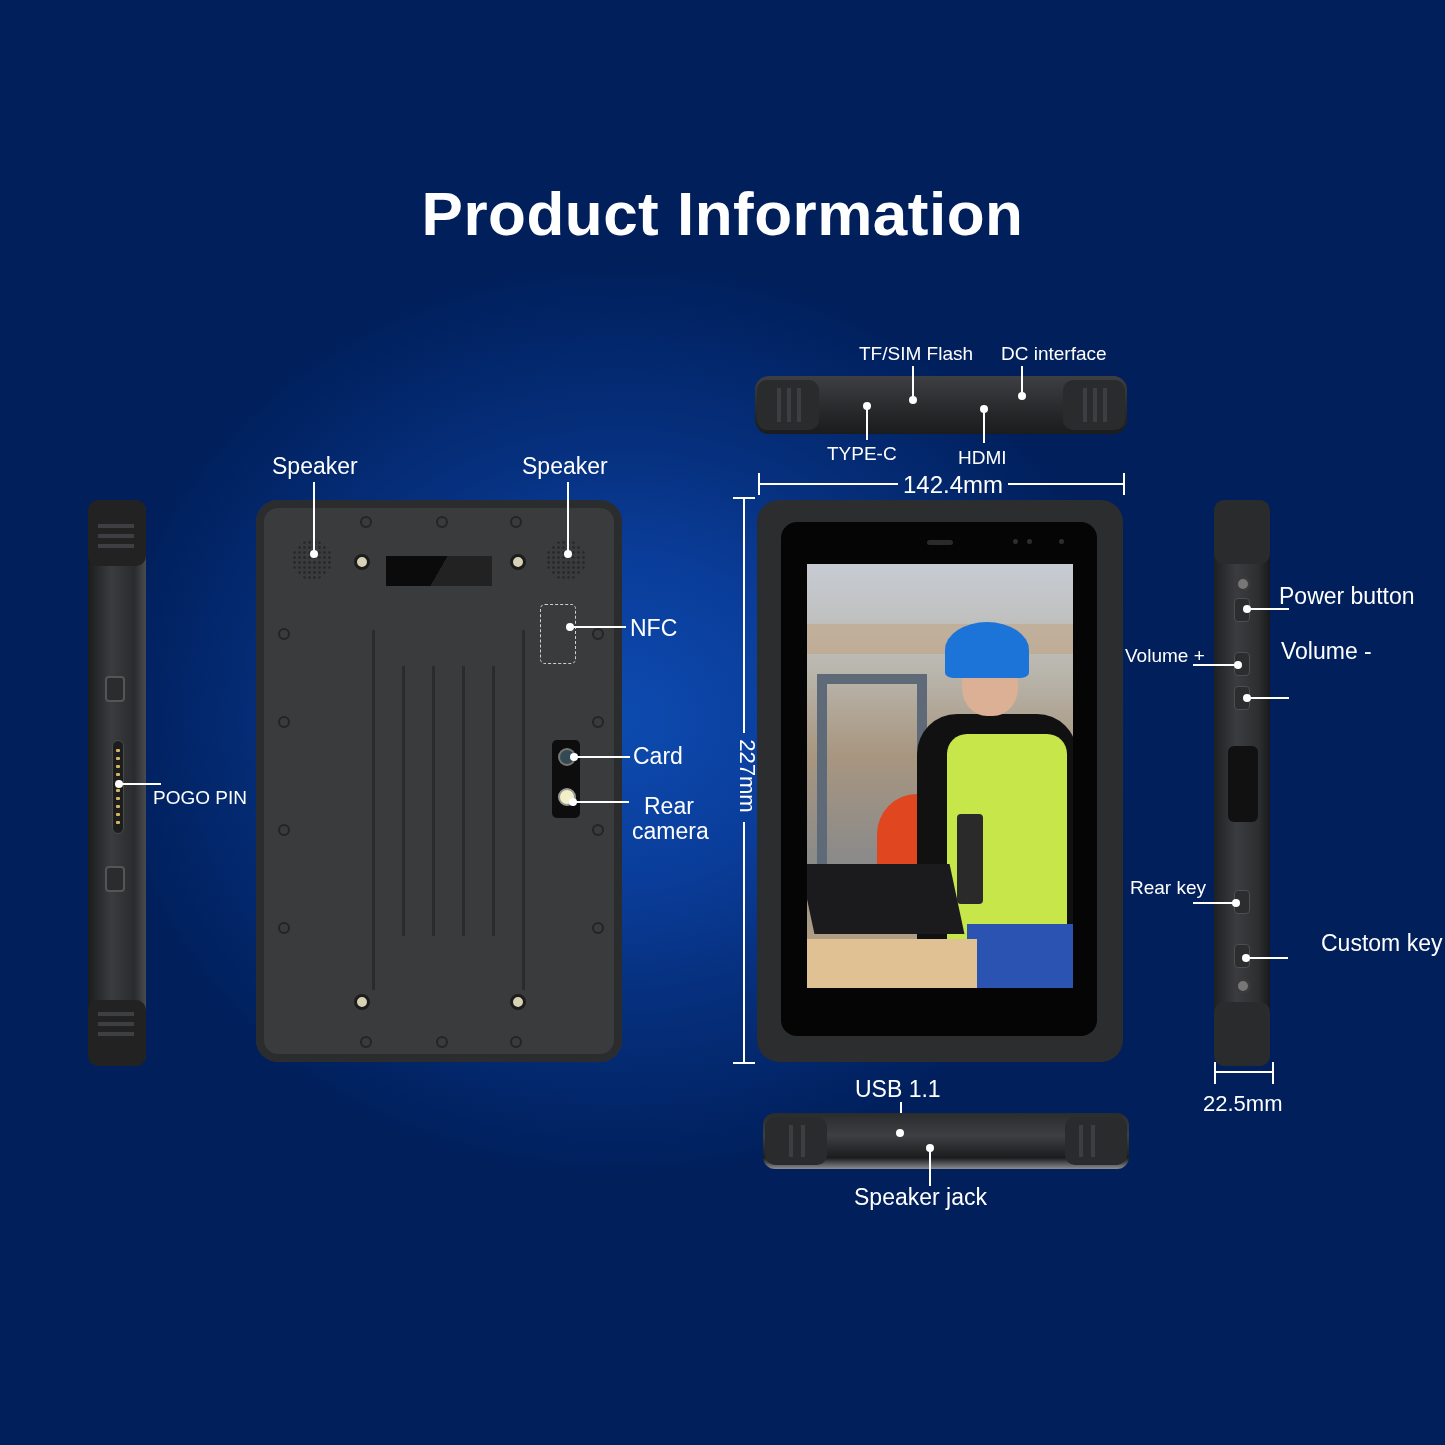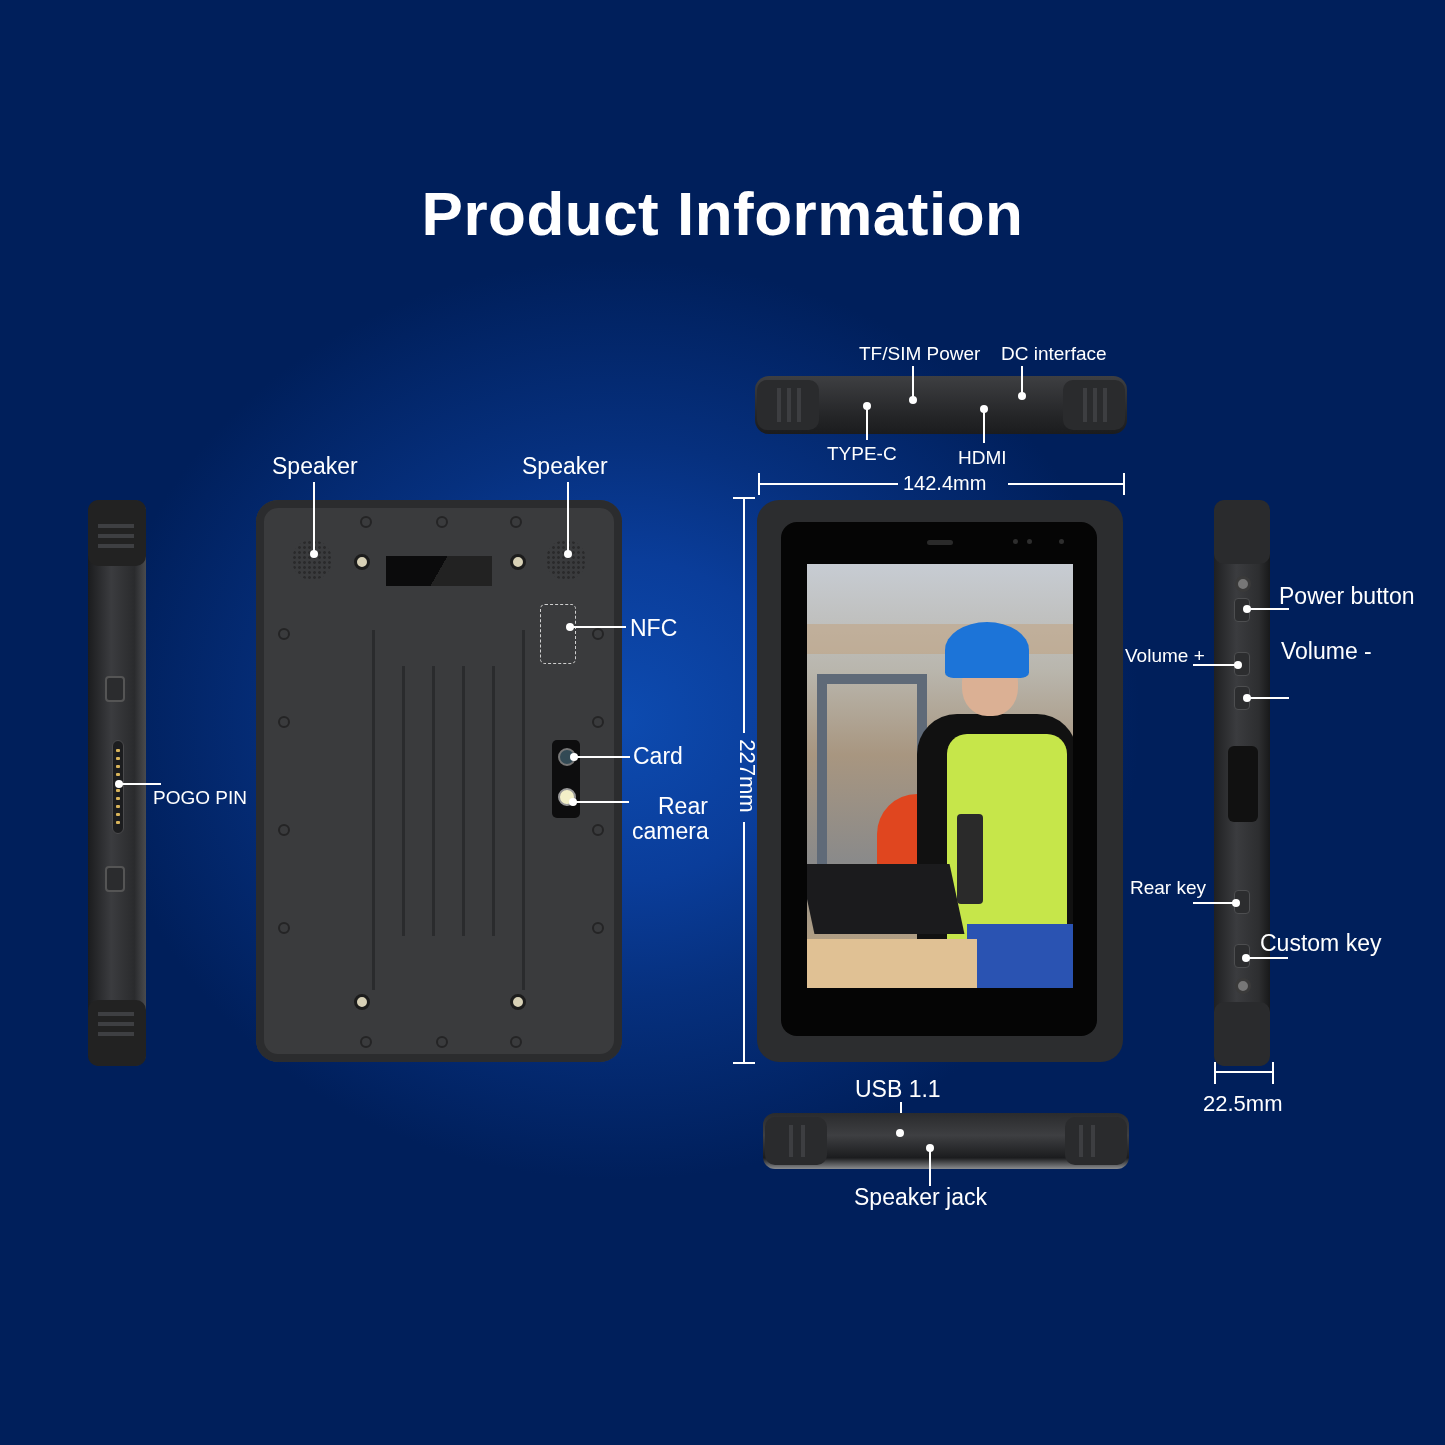--- a/index.html
+++ b/index.html
@@ -146,24 +146,24 @@
 <div class="line" style="left:567px;top:482px;width:2px;height:72px"></div>
 <div class="dot" style="left:568px;top:554px"></div>
 <div class="dot" style="left:570px;top:627px"></div>
 <div class="line" style="left:570px;top:626px;width:56px;height:2px"></div>
 <div class="lbl" style="left:630px;top:617px">NFC</div>
 <div class="dot" style="left:574px;top:757px"></div>
 <div class="line" style="left:574px;top:756px;width:56px;height:2px"></div>
 <div class="lbl" style="left:633px;top:745px">Card</div>
 <div class="dot" style="left:573px;top:802px"></div>
 <div class="line" style="left:573px;top:801px;width:56px;height:2px"></div>
-<div class="lbl" style="left:658px;top:795px">Rear</div>
+<div class="lbl" style="left:644px;top:795px">Rear</div>
 <div class="lbl" style="left:632px;top:820px">camera</div>
 
-<div class="lbl sm" style="left:859px;top:344px">TF/SIM Power</div>
+<div class="lbl sm" style="left:859px;top:344px">TF/SIM Flash</div>
 <div class="lbl sm" style="left:1001px;top:344px">DC interface</div>
 <div class="dev topedge">
   <div class="edgecap l">
       <i style="left:20px"></i>
       <i style="left:30px"></i>
       <i style="left:40px"></i>
     </div>
   <div class="edgecap r">
       <i style="left:20px"></i>
       <i style="left:30px"></i>
@@ -178,21 +178,21 @@
 <div class="line" style="left:866px;top:406px;width:2px;height:34px"></div>
 <div class="dot" style="left:984px;top:409px"></div>
 <div class="line" style="left:983px;top:409px;width:2px;height:34px"></div>
 <div class="lbl sm" style="left:827px;top:444px">TYPE-C</div>
 <div class="lbl sm" style="left:958px;top:448px">HDMI</div>
 
 <div class="line" style="left:758px;top:473px;width:2px;height:22px"></div>
 <div class="line" style="left:1123px;top:473px;width:2px;height:22px"></div>
 <div class="line" style="left:758px;top:483px;width:140px;height:2px"></div>
 <div class="line" style="left:1008px;top:483px;width:116px;height:2px"></div>
-<div class="lbl" style="left:903px;top:473px;font-size:20px">142.4mm</div>
+<div class="lbl" style="left:903px;top:473px;font-size:24px">142.4mm</div>
 
 <div class="line" style="left:733px;top:497px;width:22px;height:2px"></div>
 <div class="line" style="left:733px;top:1062px;width:22px;height:2px"></div>
 <div class="line" style="left:743px;top:497px;width:2px;height:236px"></div>
 <div class="line" style="left:743px;top:822px;width:2px;height:241px"></div>
 <div class="lbl" style="left:710px;top:765px;font-size:22px;transform:rotate(90deg);transform-origin:center">227mm</div>
 
 <div class="dev front">
   <div class="bezel">
     <div class="ear"></div>
@@ -232,21 +232,21 @@
 <div class="line" style="left:1247px;top:608px;width:42px;height:2px"></div>
 <div class="lbl sm" style="left:1125px;top:646px">Volume +</div>
 <div class="dot" style="left:1238px;top:665px"></div>
 <div class="line" style="left:1193px;top:664px;width:45px;height:2px"></div>
 <div class="lbl" style="left:1281px;top:640px">Volume -</div>
 <div class="dot" style="left:1247px;top:698px"></div>
 <div class="line" style="left:1247px;top:697px;width:42px;height:2px"></div>
 <div class="lbl sm" style="left:1130px;top:878px">Rear key</div>
 <div class="dot" style="left:1236px;top:903px"></div>
 <div class="line" style="left:1193px;top:902px;width:43px;height:2px"></div>
-<div class="lbl" style="left:1260px;top:932px">Custom key</div>
+<div class="lbl" style="left:1321px;top:932px">Custom key</div>
 <div class="dot" style="left:1246px;top:958px"></div>
 <div class="line" style="left:1246px;top:957px;width:42px;height:2px"></div>
 
 <div class="line" style="left:1214px;top:1062px;width:2px;height:22px"></div>
 <div class="line" style="left:1272px;top:1062px;width:2px;height:22px"></div>
 <div class="line" style="left:1214px;top:1071px;width:60px;height:2px"></div>
 <div class="lbl" style="left:1203px;top:1093px;font-size:22px">22.5mm</div>
 
 <div class="lbl" style="left:855px;top:1078px">USB 1.1</div>
 <div class="line" style="left:900px;top:1102px;width:2px;height:31px"></div>

